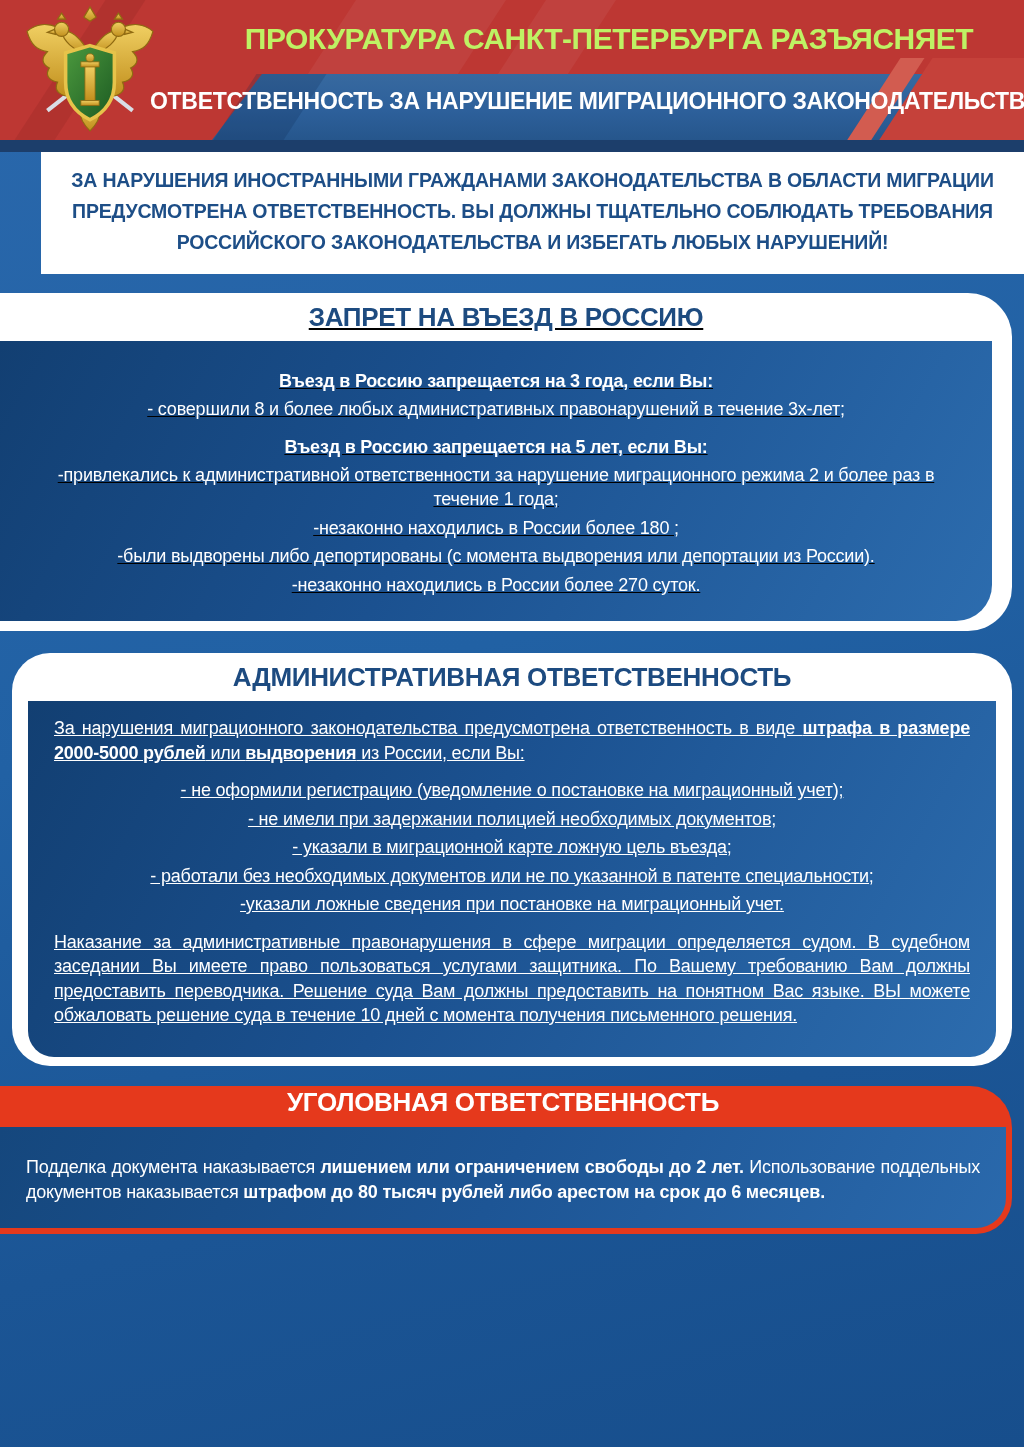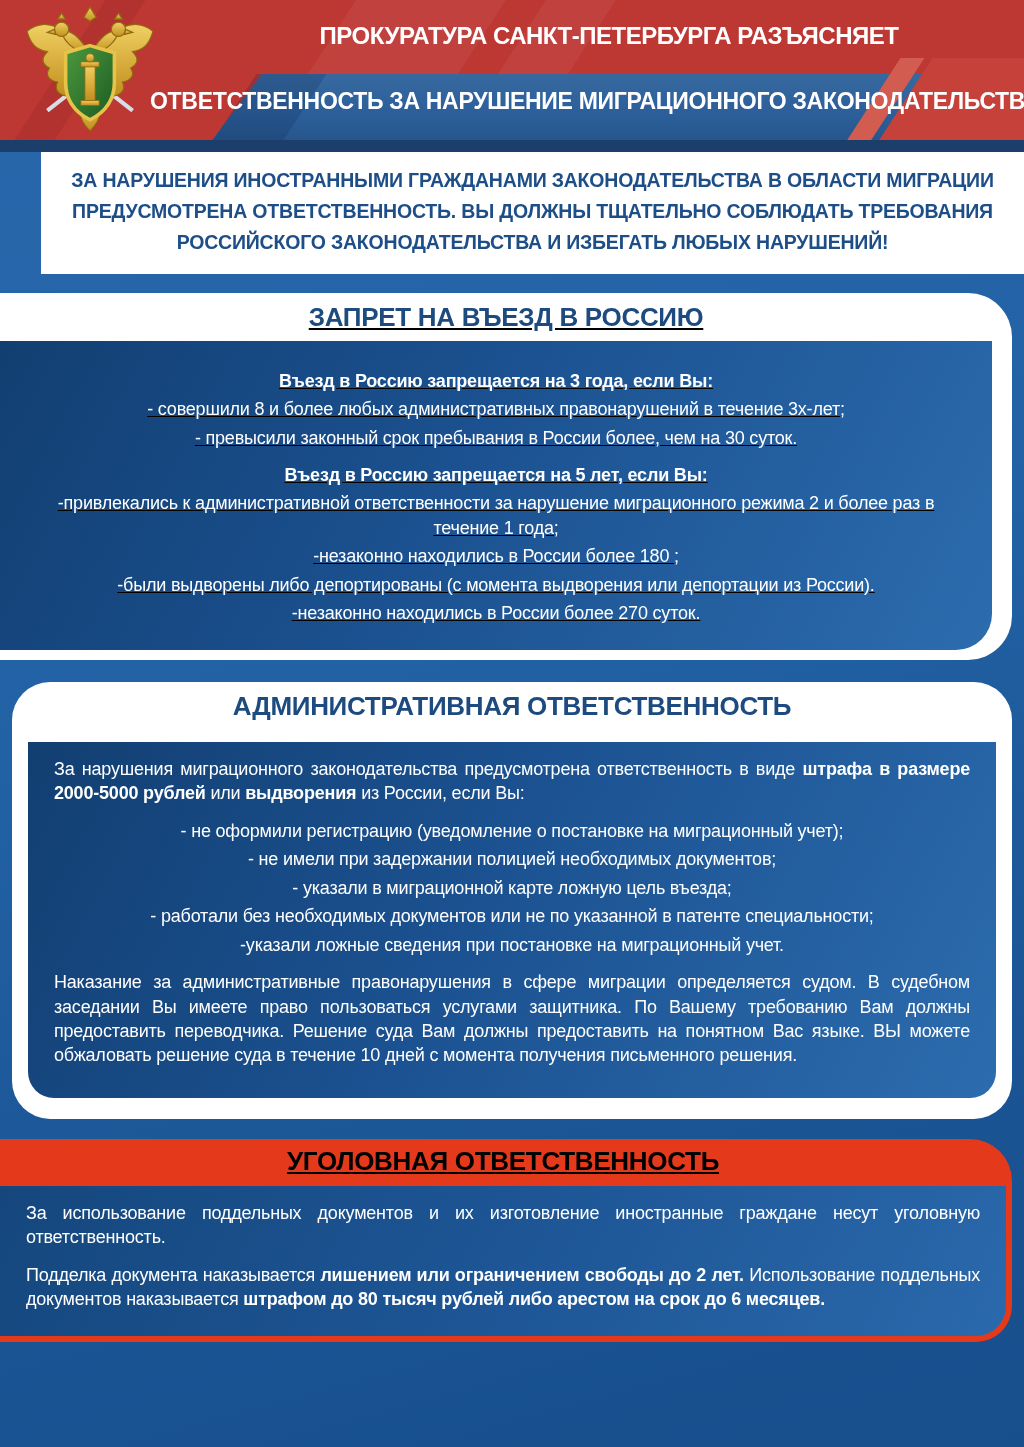--- a/index.html
+++ b/index.html
@@ -28,22 +28,22 @@
     clip-path:polygon(262px 0, 1024px 0, 1024px 100%, 212px 100%);
   }
   .bb-shade { position:absolute; top:74px; left:235px; width:70px; height:66px;
     background:rgba(15,40,80,0.22); transform:skewX(-33deg); }
   .hr1 { position:absolute; top:58px; right:-46px; width:170px; height:100px;
     background:#c5413a; transform:skewX(-33deg); }
   .hr2 { position:absolute; top:58px; right:132px; width:24px; height:100px;
     background:#d25c50; transform:skewX(-33deg); }
   .header-title {
     position:absolute; top:22px; left:200px; right:6px;
-    text-align:center; color:#ffffff; font-weight:bold;
-    font-size:24px; letter-spacing:-0.5px; white-space:nowrap;
+    text-align:center; color:#bef264; font-weight:bold;
+    font-size:30px; letter-spacing:-0.5px; white-space:nowrap;
   }
   .header-subtitle {
     position:absolute; top:88px; left:150px; right:40px; z-index:3;
     text-align:center; color:#ffffff; font-weight:bold;
     font-size:23px; letter-spacing:-0.3px; white-space:nowrap;
   }
   .emblem { position:absolute; top:5px; left:16px; width:148px; height:132px; z-index:4; }
 
   .navy-divider { height:12px; background:#1c3e6b; flex:none; }
 
@@ -68,28 +68,28 @@
   .para.justify { text-align:justify; }
   .para.gap { margin-top:13px; }
   .b { font-weight:bold; }
 
   
   .card-ban { margin:19px 12px 0 0; background:#ffffff; border-radius:0 44px 44px 0; flex:none;text-decoration:underline; }
   .card-ban .panel { margin:0 20px 10px 0; border-radius:0 0 36px 0; padding:15px 26px 20px 26px; }
 
   
   .card-admin { margin:22px 12px 0 12px; background:#ffffff; border-radius:38px; padding-bottom:9px; flex:none; }
-  .card-admin .panel { margin:12px 16px; border-radius:0 0 26px 26px; padding:15px 26px 26px 26px; }
+  .card-admin .panel { margin:0 16px; border-radius:0 0 26px 26px; padding:15px 26px 26px 26px;text-decoration:underline; }
 
   
   .card-criminal {
     margin:20px 12px 0 0; background:#e5391c;
     border-radius:0 42px 36px 0; padding:0 6px 6px 0; flex:none;
   }
-  .card-criminal .card-title { color:#000000; padding:7px 0 9px;text-decoration:underline; }
+  .card-criminal .card-title { color:#ffffff; padding:1px 0 9px; }
   .card-criminal .panel { border-radius:0 0 30px 0; padding:15px 26px 20px 26px;
     background:linear-gradient(118deg,#15477d 0%, #1d5595 50%, #2a69ac 100%); }
 </style>
 </head>
 <body>
 
 <div class="page">
 
   <div class="header">
     <div class="hs hs1"></div>
@@ -157,21 +157,20 @@
 
   <div class="intro">
     <p>ЗА НАРУШЕНИЯ  ИНОСТРАННЫМИ ГРАЖДАНАМИ ЗАКОНОДАТЕЛЬСТВА В ОБЛАСТИ МИГРАЦИИ ПРЕДУСМОТРЕНА  ОТВЕТСТВЕННОСТЬ. ВЫ ДОЛЖНЫ ТЩАТЕЛЬНО СОБЛЮДАТЬ ТРЕБОВАНИЯ РОССИЙСКОГО ЗАКОНОДАТЕЛЬСТВА И ИЗБЕГАТЬ ЛЮБЫХ НАРУШЕНИЙ!</p>
   </div>
 
   <section class="card-ban">
     <div class="card-title">ЗАПРЕТ НА ВЪЕЗД В РОССИЮ</div>
     <div class="panel">
         <p class="para gap"><span class="b">Въезд в Россию запрещается на 3 года, если Вы:</span></p>
         <p class="para"><span>- совершили  8 и более любых административных правонарушений в течение 3х-лет;</span></p>
-        <p class="para"><span>- превысили законный срок пребывания в России более, чем на 30 суток.</span></p>
         <p class="para gap"><span class="b">Въезд в Россию запрещается на 5 лет, если Вы:</span></p>
         <p class="para"><span>-привлекались к административной ответственности за нарушение миграционного режима 2 и более раз в течение 1 года;</span></p>
         <p class="para"><span>-незаконно находились в России более 180 ;</span></p>
         <p class="para"><span>-были выдворены либо депортированы (с момента выдворения или депортации из России).</span></p>
         <p class="para"><span>-незаконно находились в России более 270 суток.</span></p>
       </div>
   </section>
 
   <section class="card-admin">
     <div class="card-title">АДМИНИСТРАТИВНАЯ ОТВЕТСТВЕННОСТЬ</div>
@@ -182,18 +181,17 @@
         <p class="para"><span>- указали в миграционной карте ложную цель въезда;</span></p>
         <p class="para"><span>- работали без необходимых документов или не по указанной в патенте специальности;</span></p>
         <p class="para"><span>-указали ложные сведения  при постановке на миграционный учет.</span></p>
         <p class="para justify gap"><span>Наказание за административные правонарушения в сфере миграции определяется судом. В судебном заседании Вы имеете право пользоваться услугами защитника. По Вашему требованию Вам должны предоставить переводчика. Решение суда Вам должны предоставить на понятном Вас языке. ВЫ можете обжаловать решение суда в течение 10 дней с момента получения письменного решения.</span></p>
       </div>
   </section>
 
   <section class="card-criminal">
     <div class="card-title">УГОЛОВНАЯ ОТВЕТСТВЕННОСТЬ</div>
     <div class="panel">
-        <p class="para justify"><span>За использование поддельных документов и их изготовление иностранные граждане несут уголовную ответственность.</span></p>
         <p class="para justify gap"><span>Подделка документа наказывается </span><span class="b">лишением или ограничением свободы до 2 лет.</span><span> Использование поддельных документов наказывается </span><span class="b">штрафом до 80 тысяч рублей либо арестом на срок до 6 месяцев.</span></p>
       </div>
   </section>
 
 </div>
 
 </body></html>

